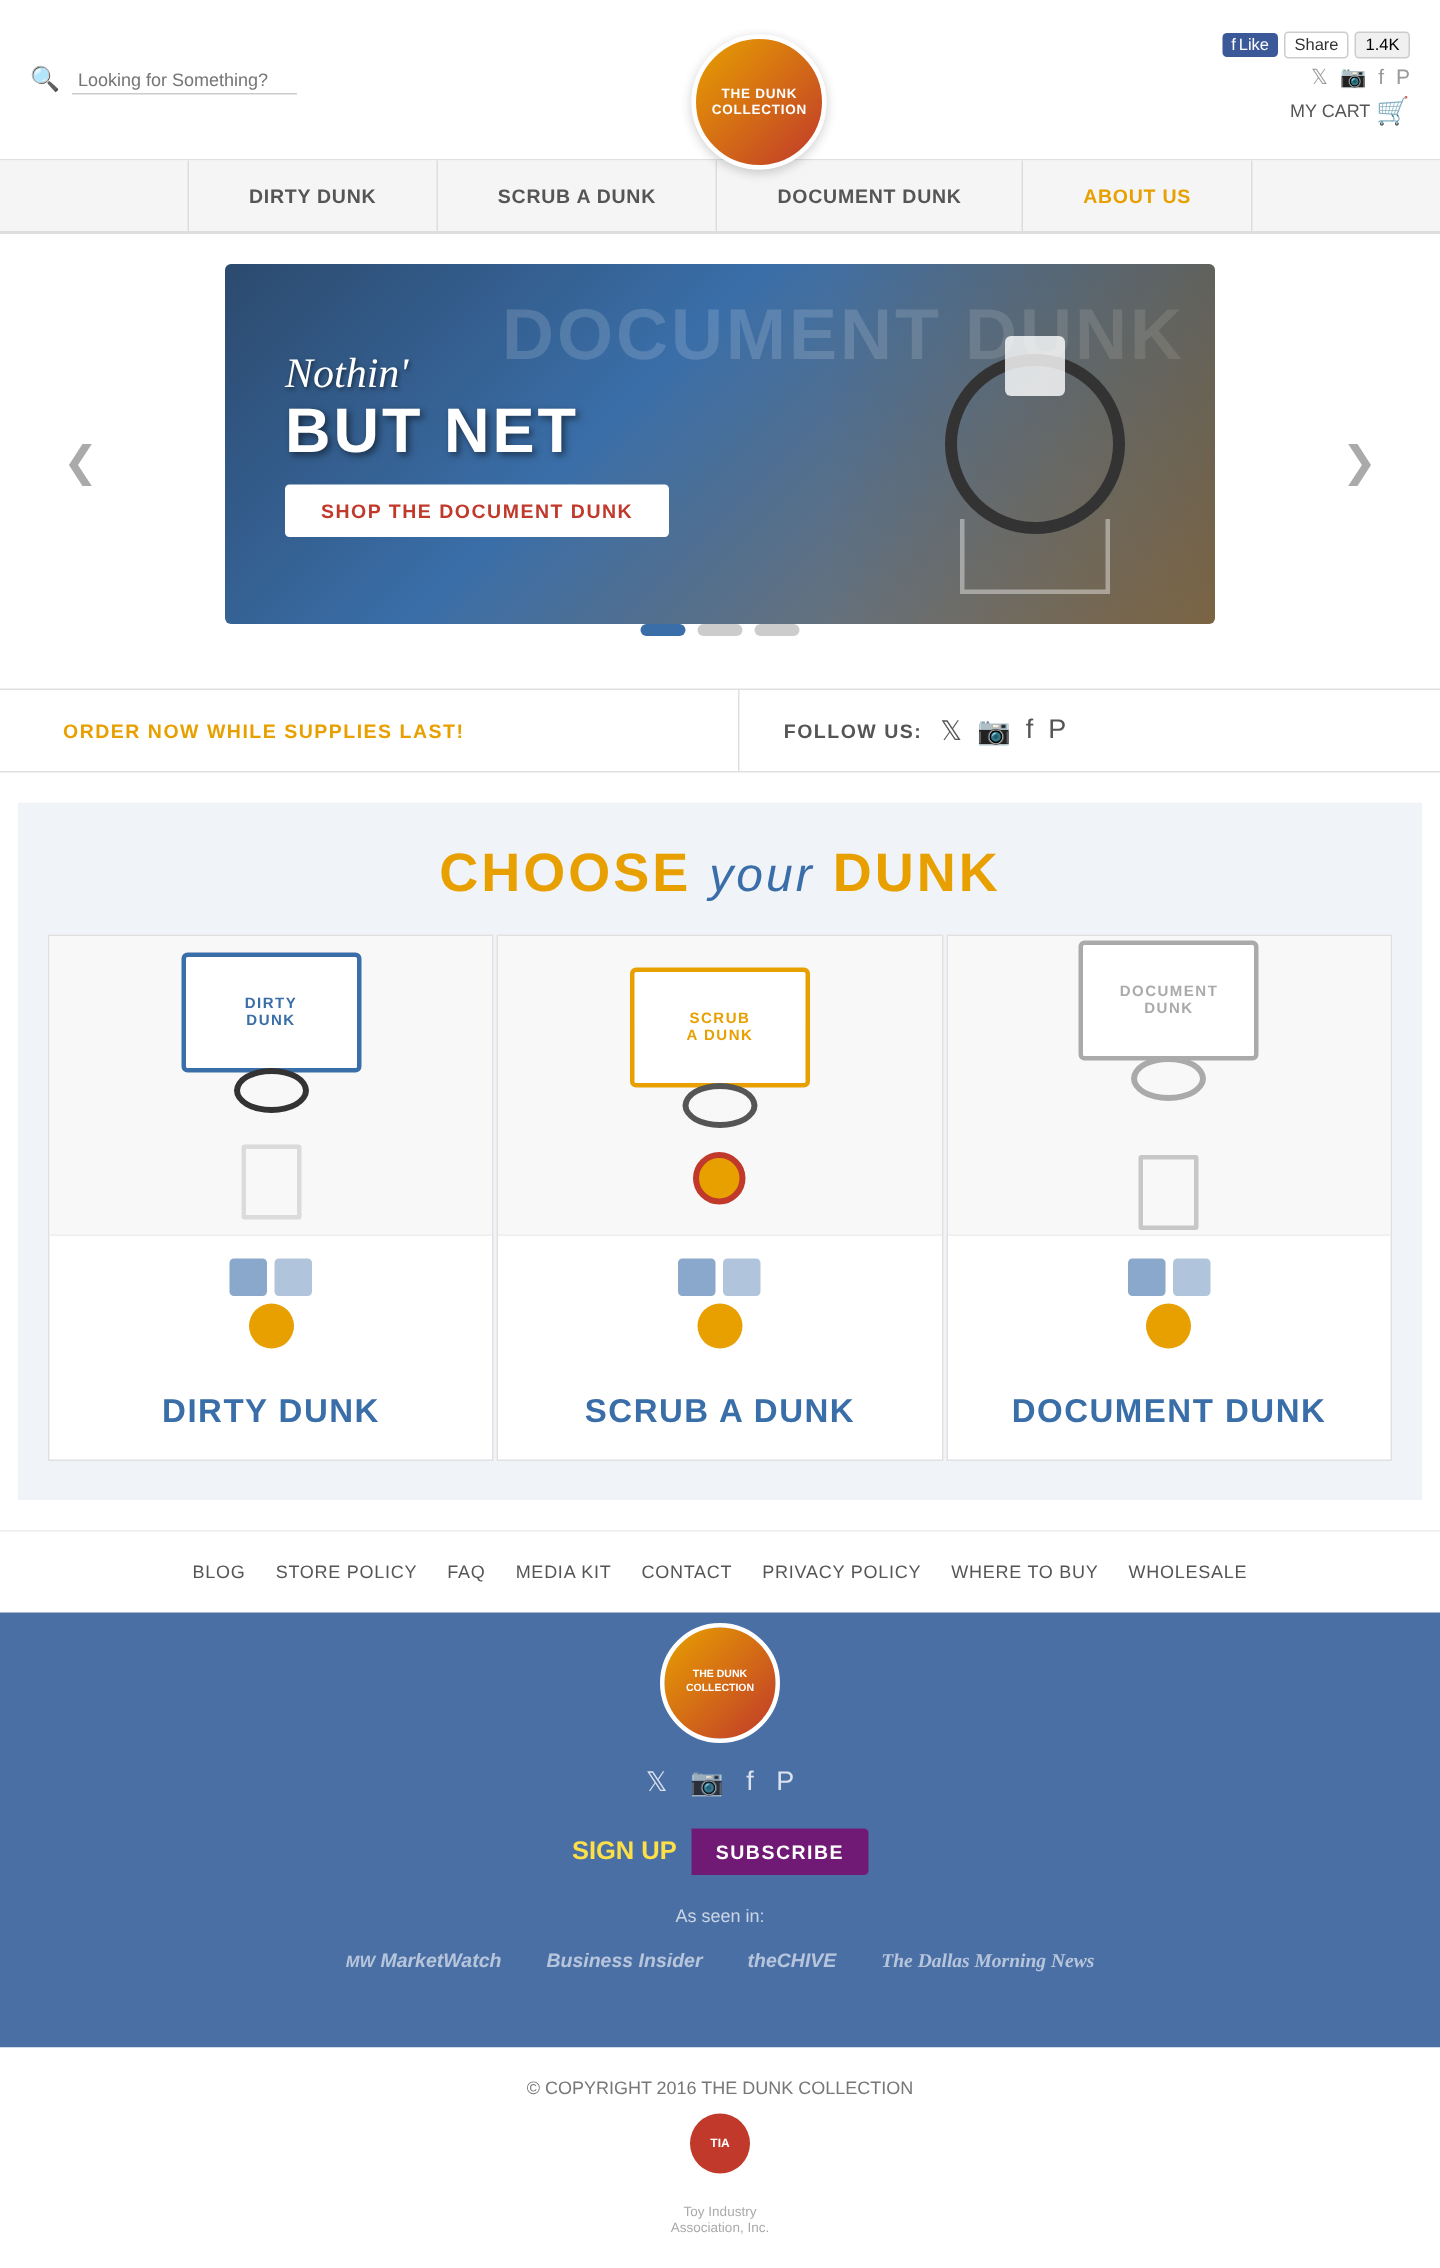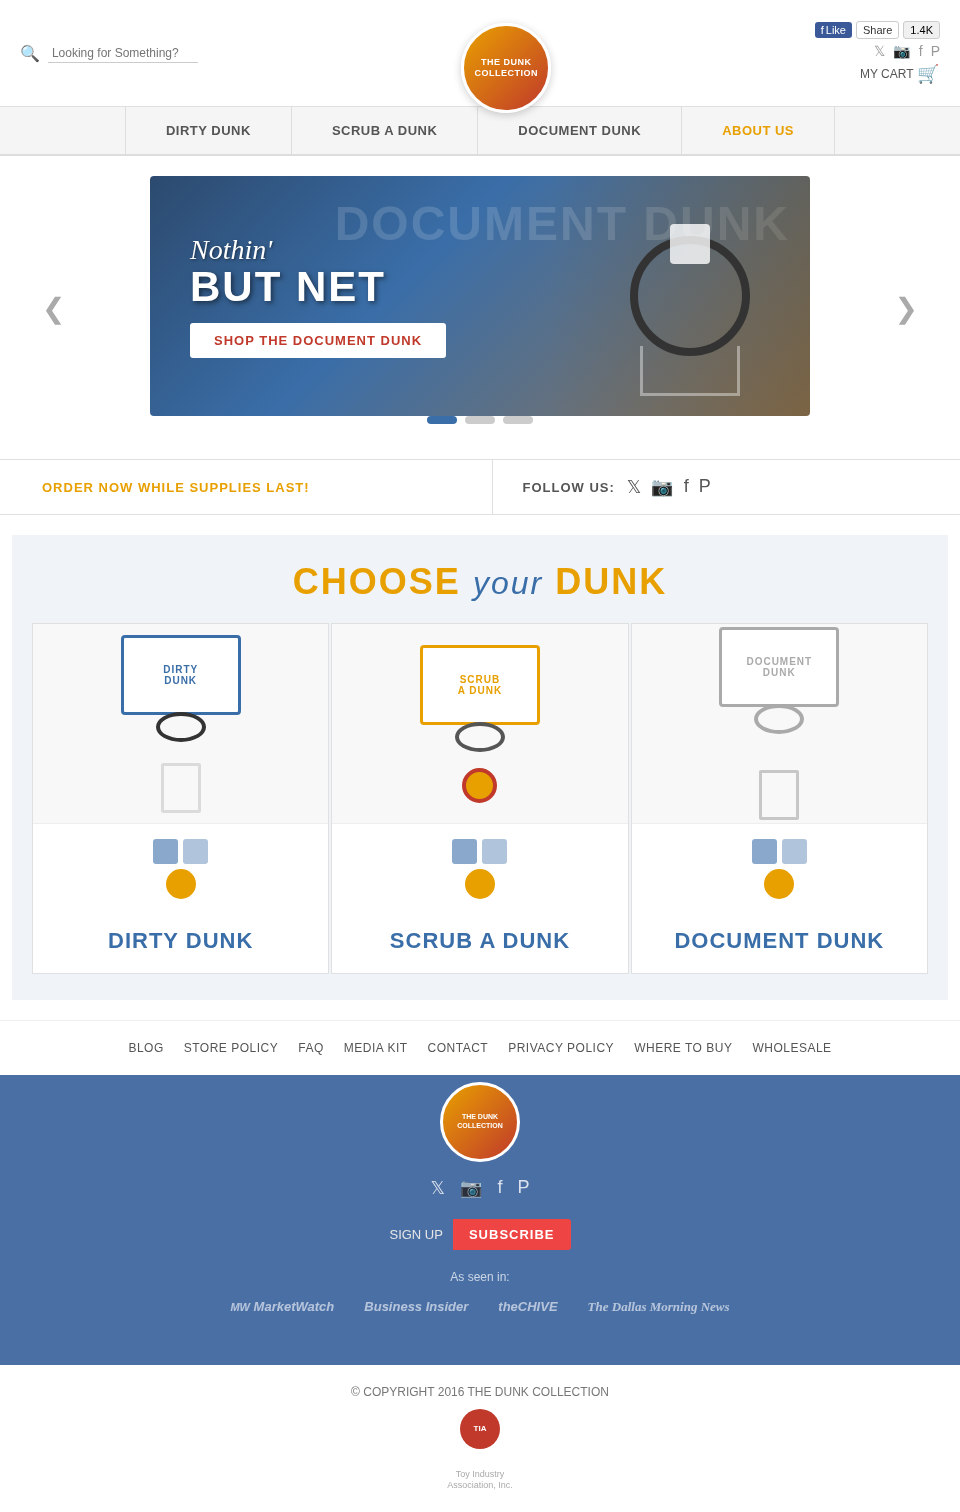--- a/index.html
+++ b/index.html
@@ -389,35 +389,35 @@
       margin-bottom: 20px;
     }
     .signup-row {
       display: flex;
       align-items: center;
       justify-content: center;
       gap: 10px;
       margin-bottom: 20px;
     }
     .signup-label {
-      font-size: 13px;
-      font-weight: normal;
-      color: #e5e5e5;
+      font-size: 17px;
+      font-weight: bold;
+      color: #fde047;
       text-transform: uppercase;
     }
     .email-input {
       padding: 8px 16px;
       border: none;
       border-radius: 3px 0 0 3px;
       font-size: 13px;
       width: 200px;
       outline: none;
     }
     .subscribe-btn {
-      background: #ef4444;
+      background: #701a75;
       color: #fff;
       border: none;
       padding: 8px 16px;
       font-size: 13px;
       font-weight: bold;
       text-transform: uppercase;
       cursor: pointer;
       letter-spacing: 1px;
       border-radius: 0 3px 3px 0;
     }

